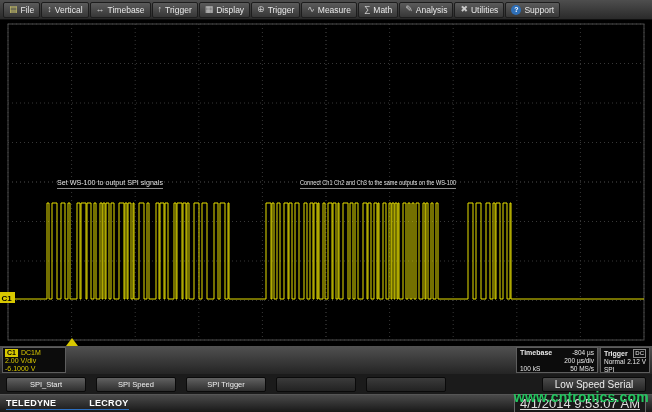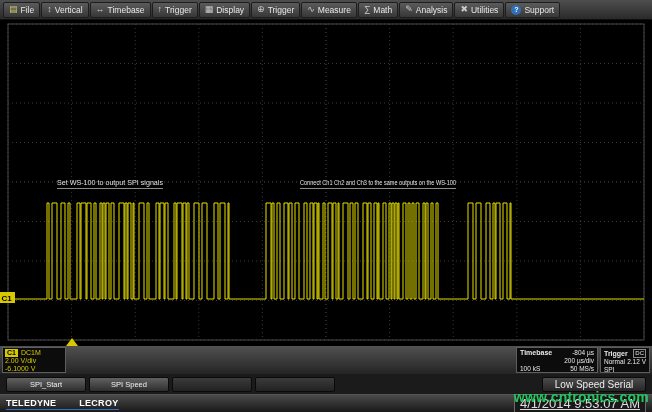--- a/index.html
+++ b/index.html
@@ -38,36 +38,36 @@
   .tb-box { width:82px; }
   .trg-box { width:50px; }
   .box-row { display:flex; justify-content:space-between; align-items:center;
     line-height:8px; font-size:6.5px; color:#e8e8e8; }
   .box-row.right { justify-content:flex-end; }
   .box-title { font-weight:bold; font-size:7px; }
   .dc-chip { border:1px solid #8a8a8a; padding:0 1px; font-size:6px; line-height:7px; }
 
   
   .button-row { position:absolute; top:374px; left:0; right:0; height:20px;
-    background:#1b1b1b; display:flex; align-items:center; padding:0 6px; gap:3px; }
+    background:#1b1b1b; display:flex; align-items:center; padding:0 6px; gap:10px; }
   .sbtn { width:80px; height:15px; background:linear-gradient(#616161,#2e2e2e);
     border:1px solid #0a0a0a; border-radius:2px; color:#f0f0f0; font-size:7.5px;
     display:flex; align-items:center; justify-content:center; white-space:nowrap; }
   .sbtn.empty { background:linear-gradient(#3b3b3b,#222); }
   .serial-btn { margin-left:auto; width:104px; height:15px;
     background:linear-gradient(#4b4b4b,#262626); border:1px solid #0a0a0a; border-radius:2px;
     color:#ececec; font-size:10px; display:flex; align-items:center; justify-content:center; }
 
   
   .statusbar { position:absolute; top:394px; left:0; right:0; height:18px;
     background:linear-gradient(#4a4a4a,#191919); border-top:1px solid #555;
     display:flex; align-items:center; justify-content:space-between; padding:0 6px; }
   .brand { color:#fff; font-weight:bold; font-size:9px; letter-spacing:.3px;
     border-bottom:1px solid #2d6fc0; padding-bottom:1px; white-space:nowrap; }
-  .brand .brand-l { margin-left:4px;padding-left:16px; }
+  .brand .brand-l { margin-left:14px;padding-left:16px; }
   .datetime { background:#191919; border:1px solid #6a6a6a; color:#ddd;
     font-size:13px; padding:1px 5px; white-space:nowrap;text-decoration:underline; }
 
   .watermark { position:absolute; right:3px; bottom:7px; color:#22c55e;
     font-size:14px; font-weight:bold; z-index:30; letter-spacing:.2px; }
 </style>
 </head>
 <body>
 
 <div class="screen">
@@ -191,20 +191,21 @@
       <div class="box-row">
         <span>SPI</span>
       </div>
     </div>
   </div>
 
   <div class="button-row">
 
     <div class="sbtn">SPI_Start</div>
       <div class="sbtn">SPI Speed</div>
+      <div class="sbtn">SPI Trigger</div>
       <div class="sbtn empty"></div>
       <div class="sbtn empty"></div>
       <div class="serial-btn">Low Speed Serial</div>
   </div>
 
   <div class="statusbar">
     <div class="brand">
       <span class="brand-t">TELEDYNE</span>
       <span class="brand-l">LECROY</span>
     </div>

